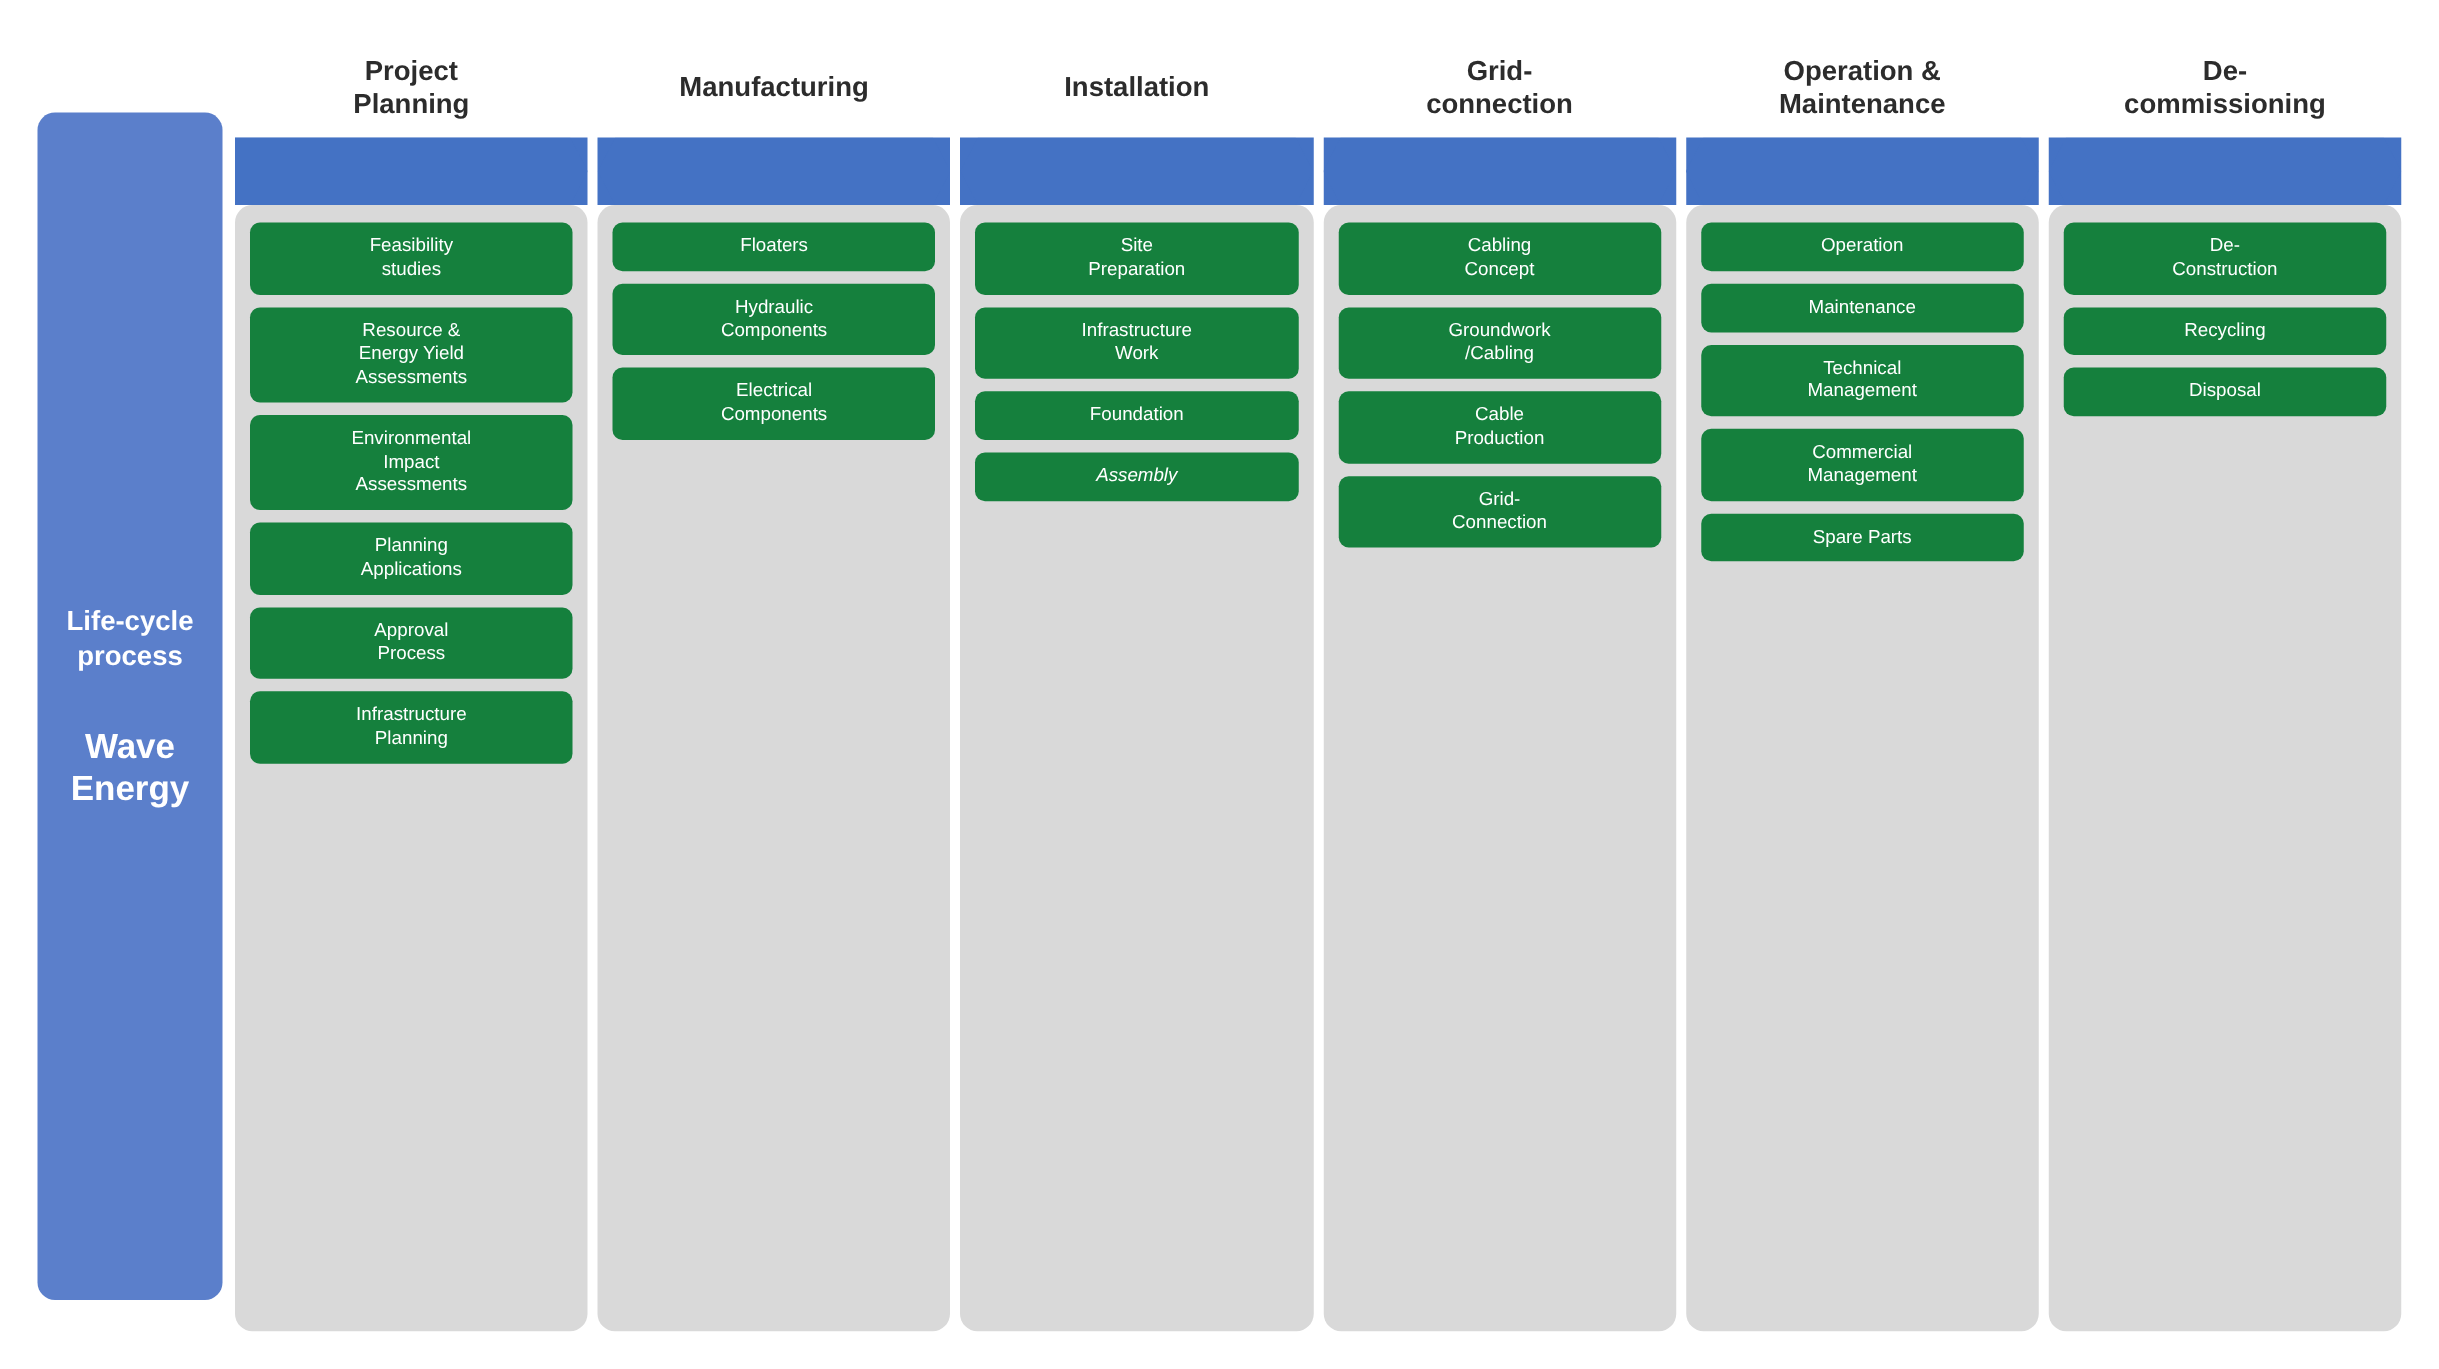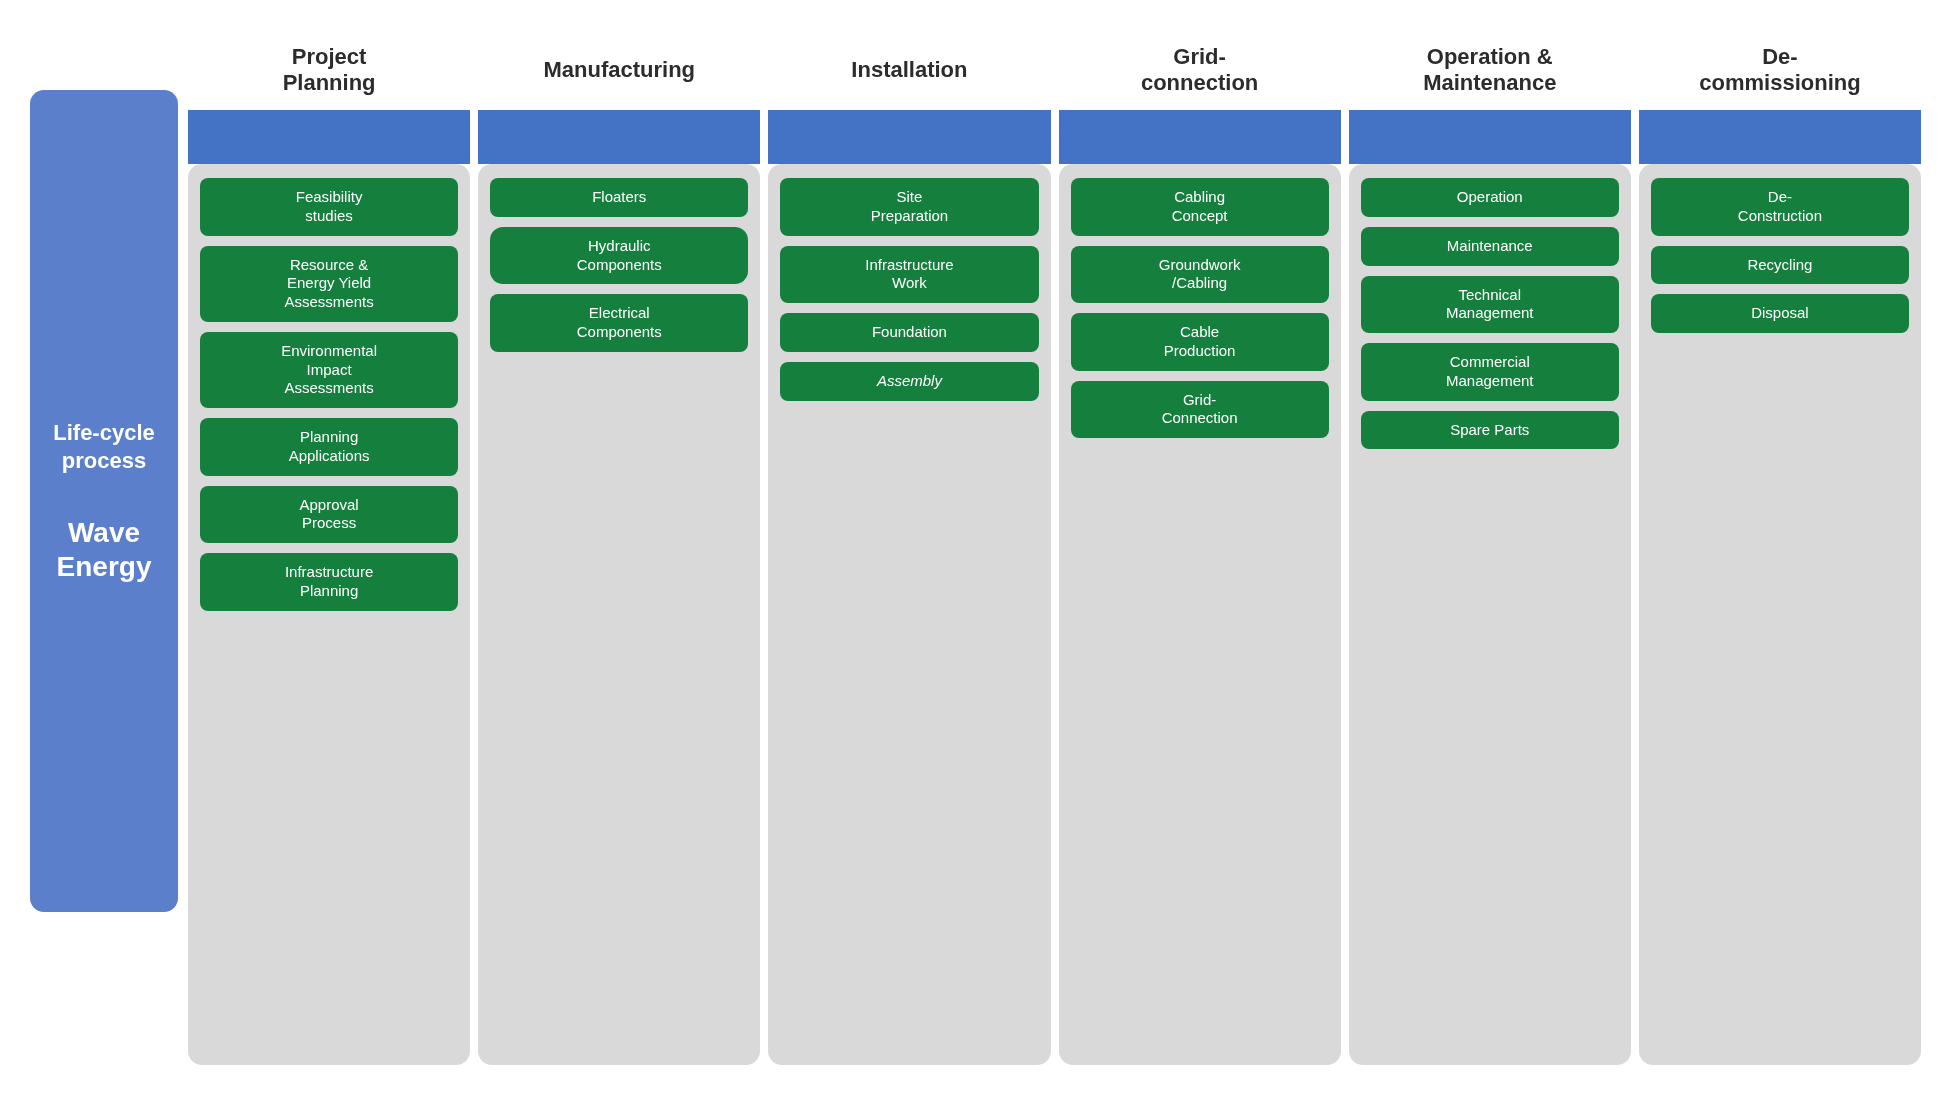--- a/index.html
+++ b/index.html
@@ -25,21 +25,21 @@
     }
 
     
     .lifecycle-col {
       display: flex;
       flex-direction: column;
       align-items: center;
       justify-content: center;
       width: 148px;
       min-width: 148px;
-      height: 822px;
+      height: 950px;
       background: #5b7fcb;
       border-radius: 14px;
       padding: 20px 12px;
       color: #fff;
       text-align: center;
       margin-top: 60px;
     }
     .lifecycle-title {
       font-size: 22px;
       font-weight: bold;
@@ -166,21 +166,21 @@
 Planning</div>
         </div>
       </div>
       <div class="phase-wrapper">
         <div class="phase-header" style="white-space: pre-line;">Manufacturing</div>
         <div class="phase-arrow">
           <div class="phase-arrow-shape"></div>
         </div>
         <div class="phase-body">
           <div class="item-box" style="white-space: pre-line;">Floaters</div>
-          <div class="item-box" style="white-space: pre-line; border-radius: 13px;">Hydraulic
+          <div class="item-box" style="white-space: pre-line;">Hydraulic
 Components</div>
           <div class="item-box" style="white-space: pre-line;">Electrical
 Components</div>
         </div>
       </div>
       <div class="phase-wrapper">
         <div class="phase-header" style="white-space: pre-line;">Installation</div>
         <div class="phase-arrow">
           <div class="phase-arrow-shape"></div>
         </div>

